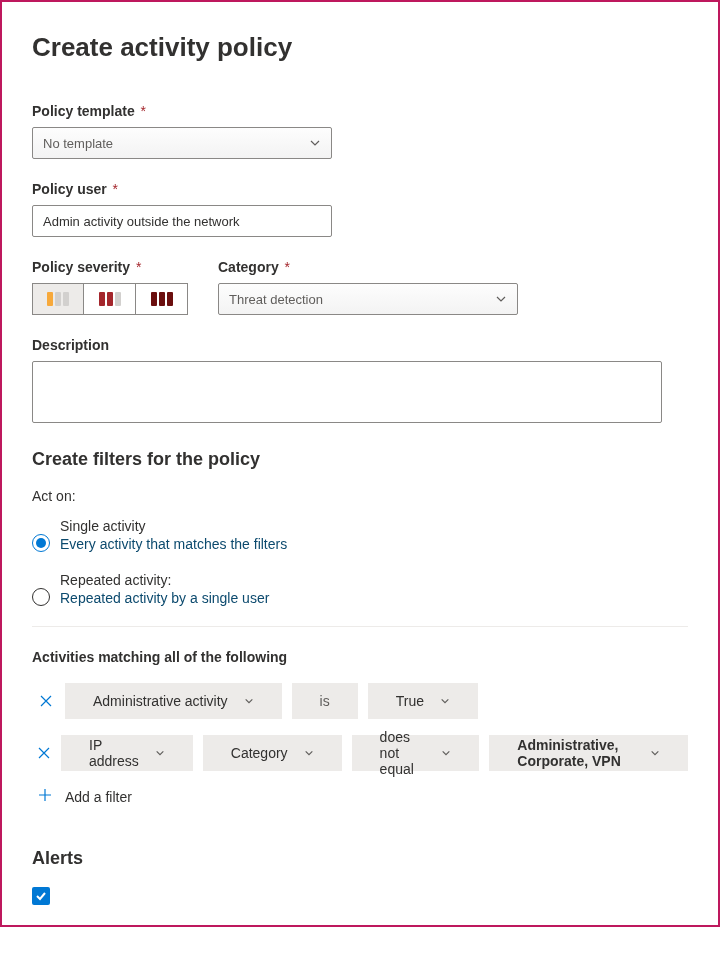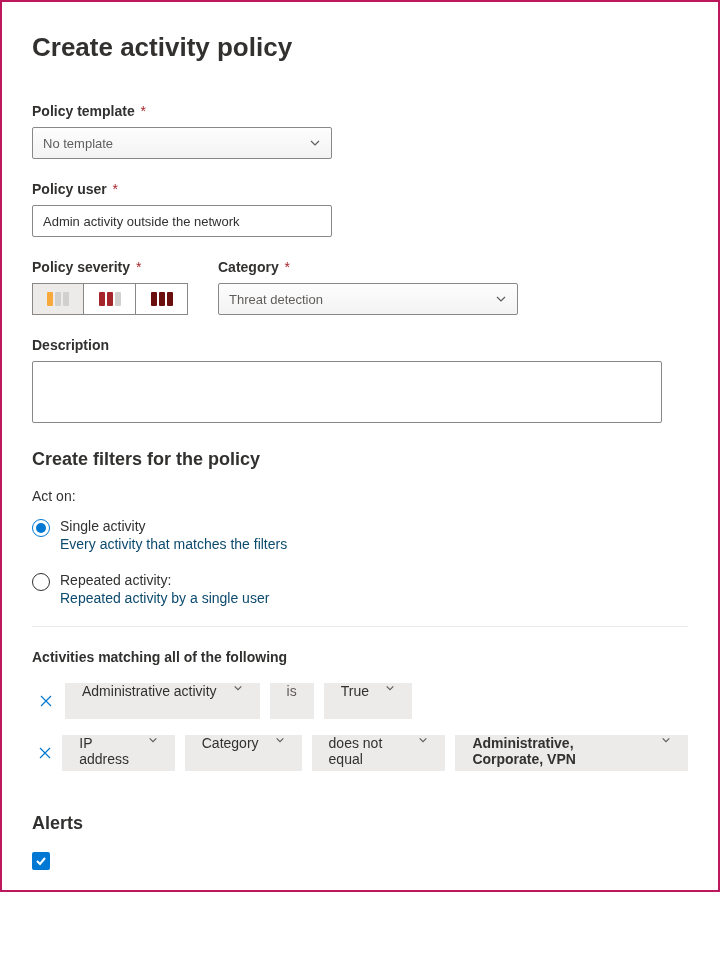--- a/index.html
+++ b/index.html
@@ -73,43 +73,43 @@
     height: 62px;
     border: 1px solid #8a8886;
     border-radius: 2px;
     background: #fff;
   }
   h2 {
     font-size: 18px;
     font-weight: 600;
     margin: 26px 0 18px 0;
   }
-  .radio-row { display: flex; align-items: flex-start; gap: 10px; margin-bottom: 20px; }
+  .radio-row { display: flex; align-items: flex-end; gap: 10px; margin-bottom: 20px; }
   .radio {
     width: 18px; height: 18px; border-radius: 50%;
     border: 1px solid #323130; flex: 0 0 18px;
     margin-top: 1px;
     display: flex; align-items: center; justify-content: center;
   }
   .radio.selected { border: 1px solid #0078d4; }
   .radio.selected::after {
     content: ""; width: 10px; height: 10px; border-radius: 50%;
     background: #0078d4;
   }
   .radio-text .t1 { color: #323130; }
   .radio-text .t2 { color: #0c4a6e; margin-top: 2px; }
   hr.sep { border: none; border-top: 1px solid #edebe9; margin: 18px 0 22px 0; }
   .chips-label { font-weight: 600; margin-bottom: 18px; }
   .filter-row { display: flex; align-items: center; gap: 10px; margin-bottom: 16px; padding-left: 5px;}
   .remove-x { color: #0078d4; width: 18px; display:flex; align-items:center; justify-content:center;}
   .chip {
     background: #edebe9;
     height: 36px;
-    display: flex; 
-    padding: 0 17px;
+    display: flex; align-items: center;
+    padding: 0 28px;
     color: #323130;
     gap: 12px;
     font-size: 14px;
   }
   .chip .chev { margin-left: 4px; }
   .chip.op { color: #605e5c; font-weight:400;}
   .add-row { display: flex; align-items: center; gap: 12px; color: #323130; padding-left: 5px; margin-top: 8px;}
   .add-row .plus { color: #0078d4; }
   .cb-row { display: flex; align-items: center; gap: 10px; margin-top: 8px;}
   .checkbox {
@@ -279,20 +279,28 @@
     <div class="chip" style="font-weight:600">
       <span>Administrative, Corporate, VPN</span>
       <span class="chev">
           <svg width="10" height="10" viewBox="0 0 12 12">
             <path d="M2 4l4 4 4-4" stroke="#605e5c" stroke-width="1.4" fill="none"></path>
           </svg>
         </span>
     </div>
   </div>
 
+  <div class="add-row">
+    <span class="plus">
+      <svg width="16" height="16" viewBox="0 0 16 16">
+          <path d="M8 2v12M2 8h12" stroke="#0078d4" stroke-width="1.2"></path>
+        </svg>
+    </span>
+    <span>Add a filter</span>
+  </div>
 
   <h2 style="margin-top:42px">Alerts</h2>
   <div class="cb-row">
     <div class="checkbox">
       <svg width="12" height="12" viewBox="0 0 12 12">
           <path d="M2 6l3 3 5-6" stroke="#fff" stroke-width="2" fill="none"></path>
         </svg>
     </div>
   </div>
 

